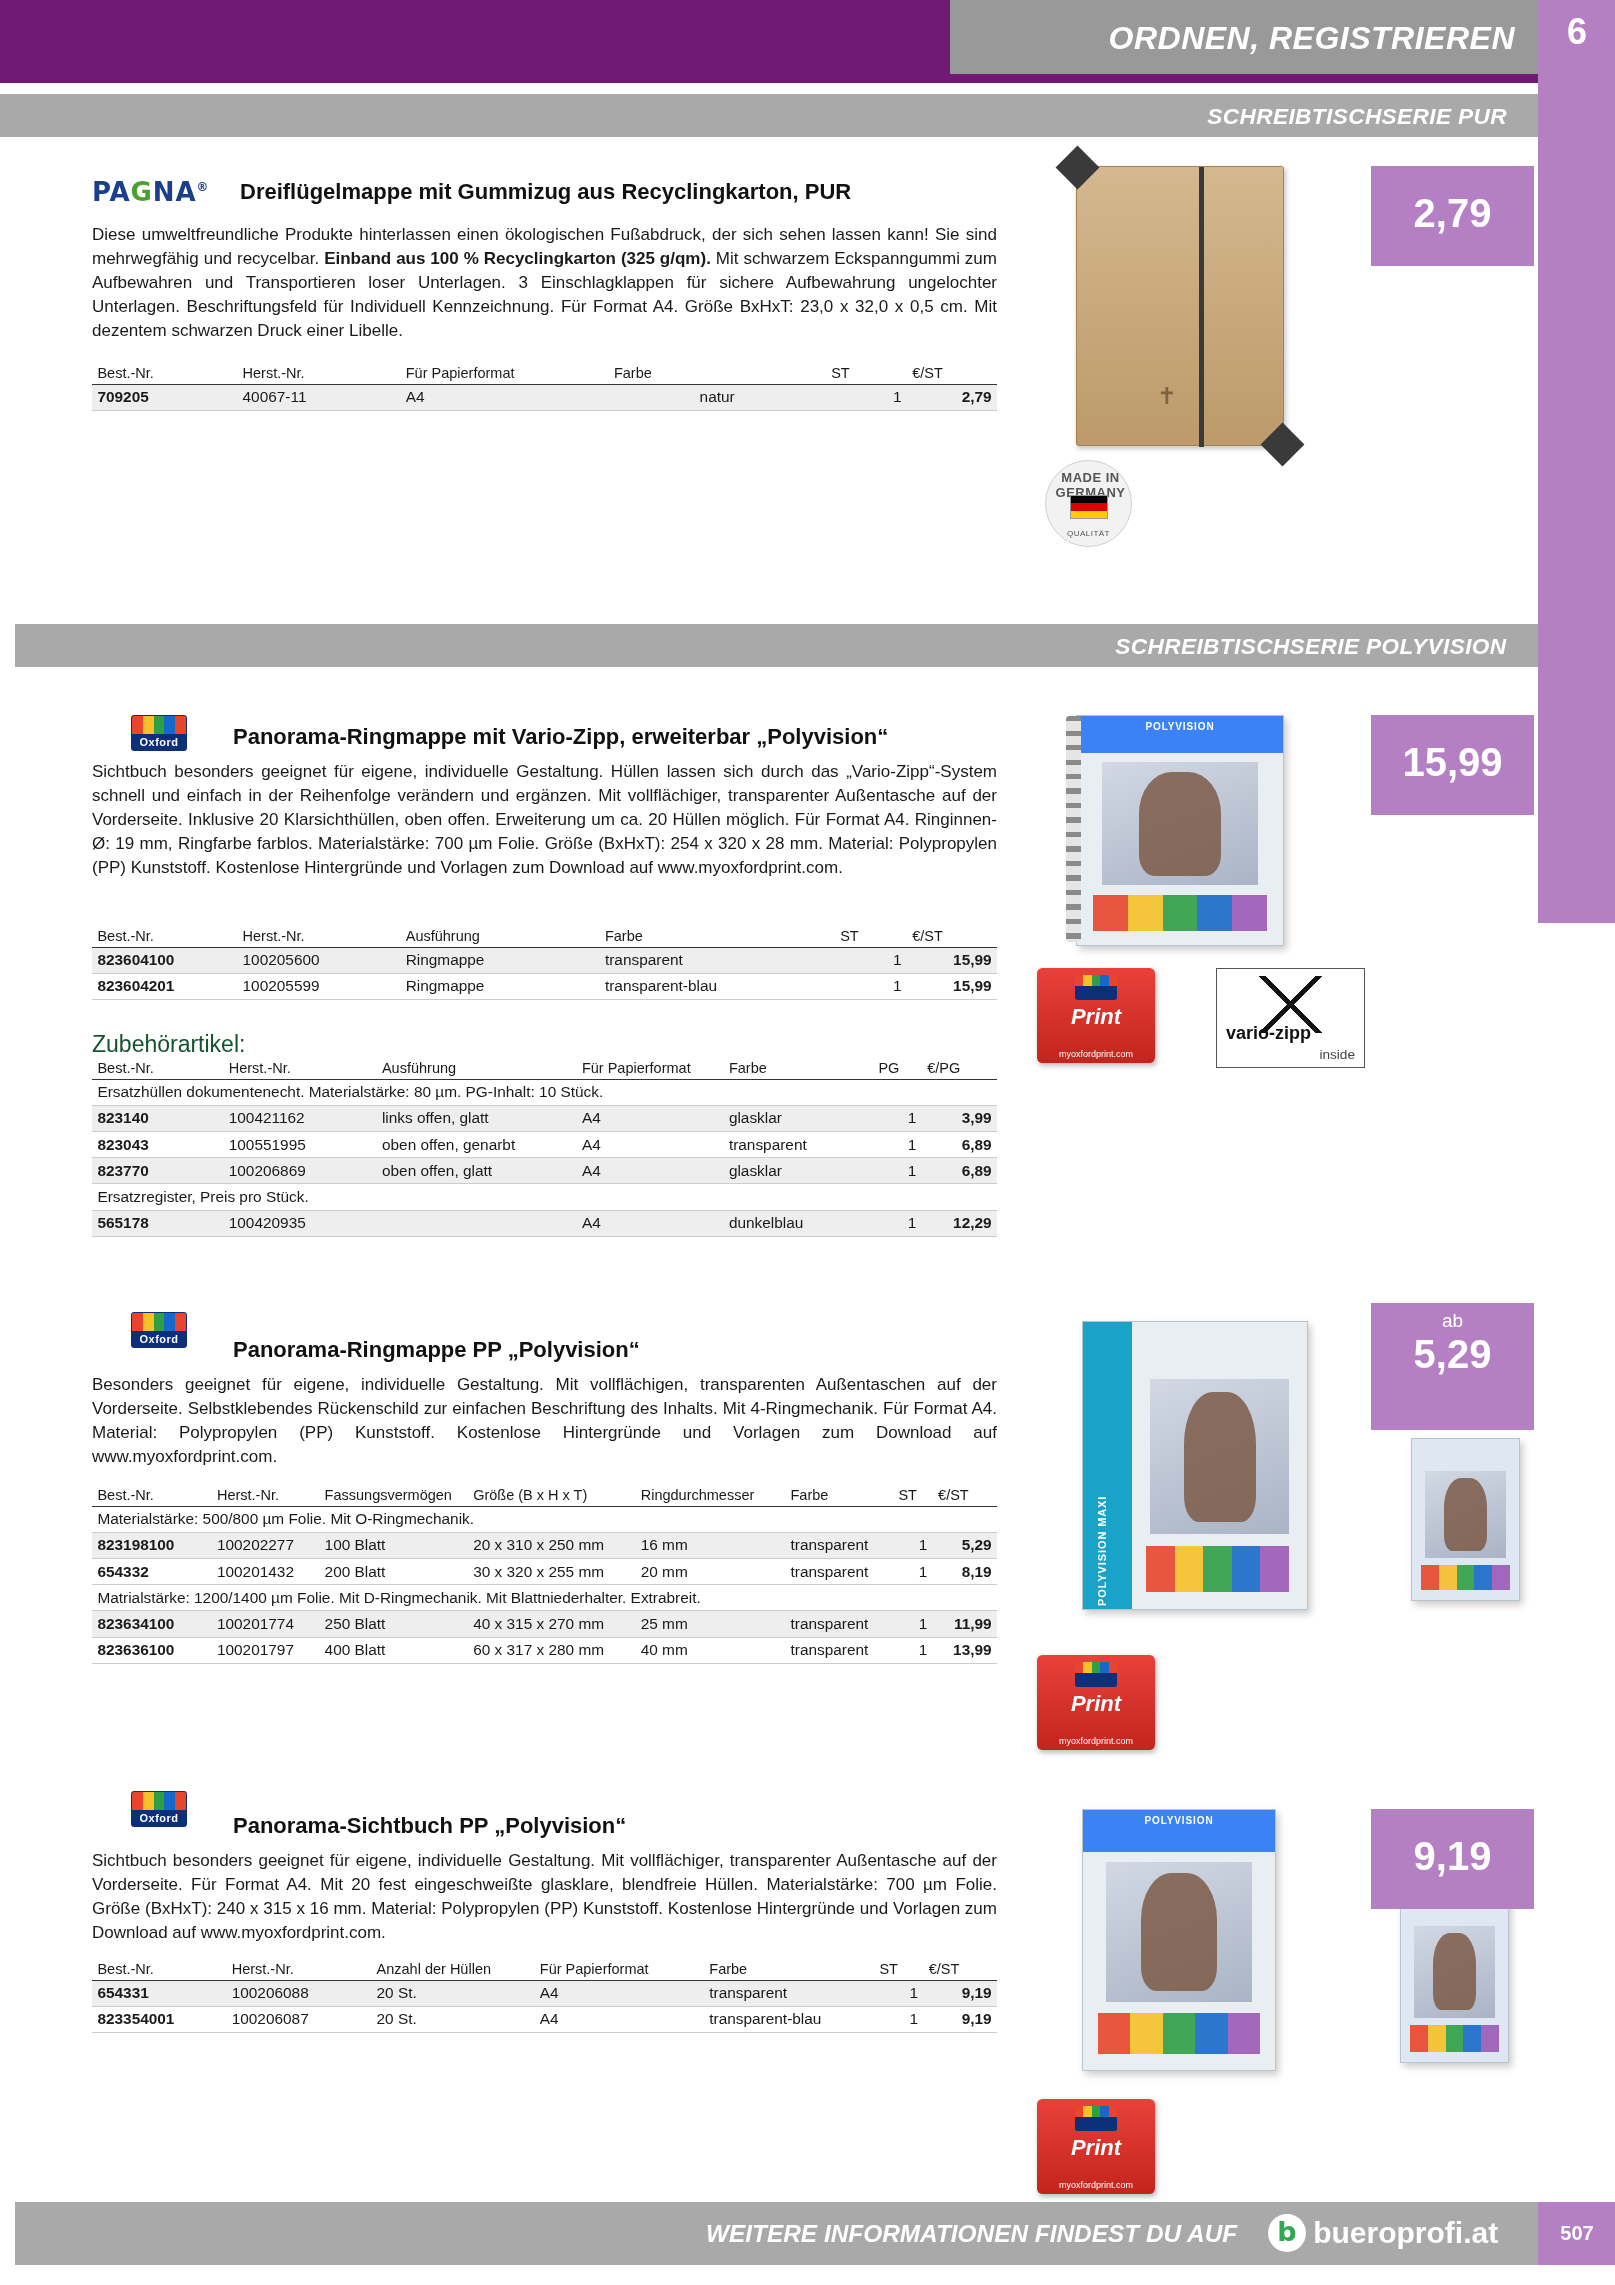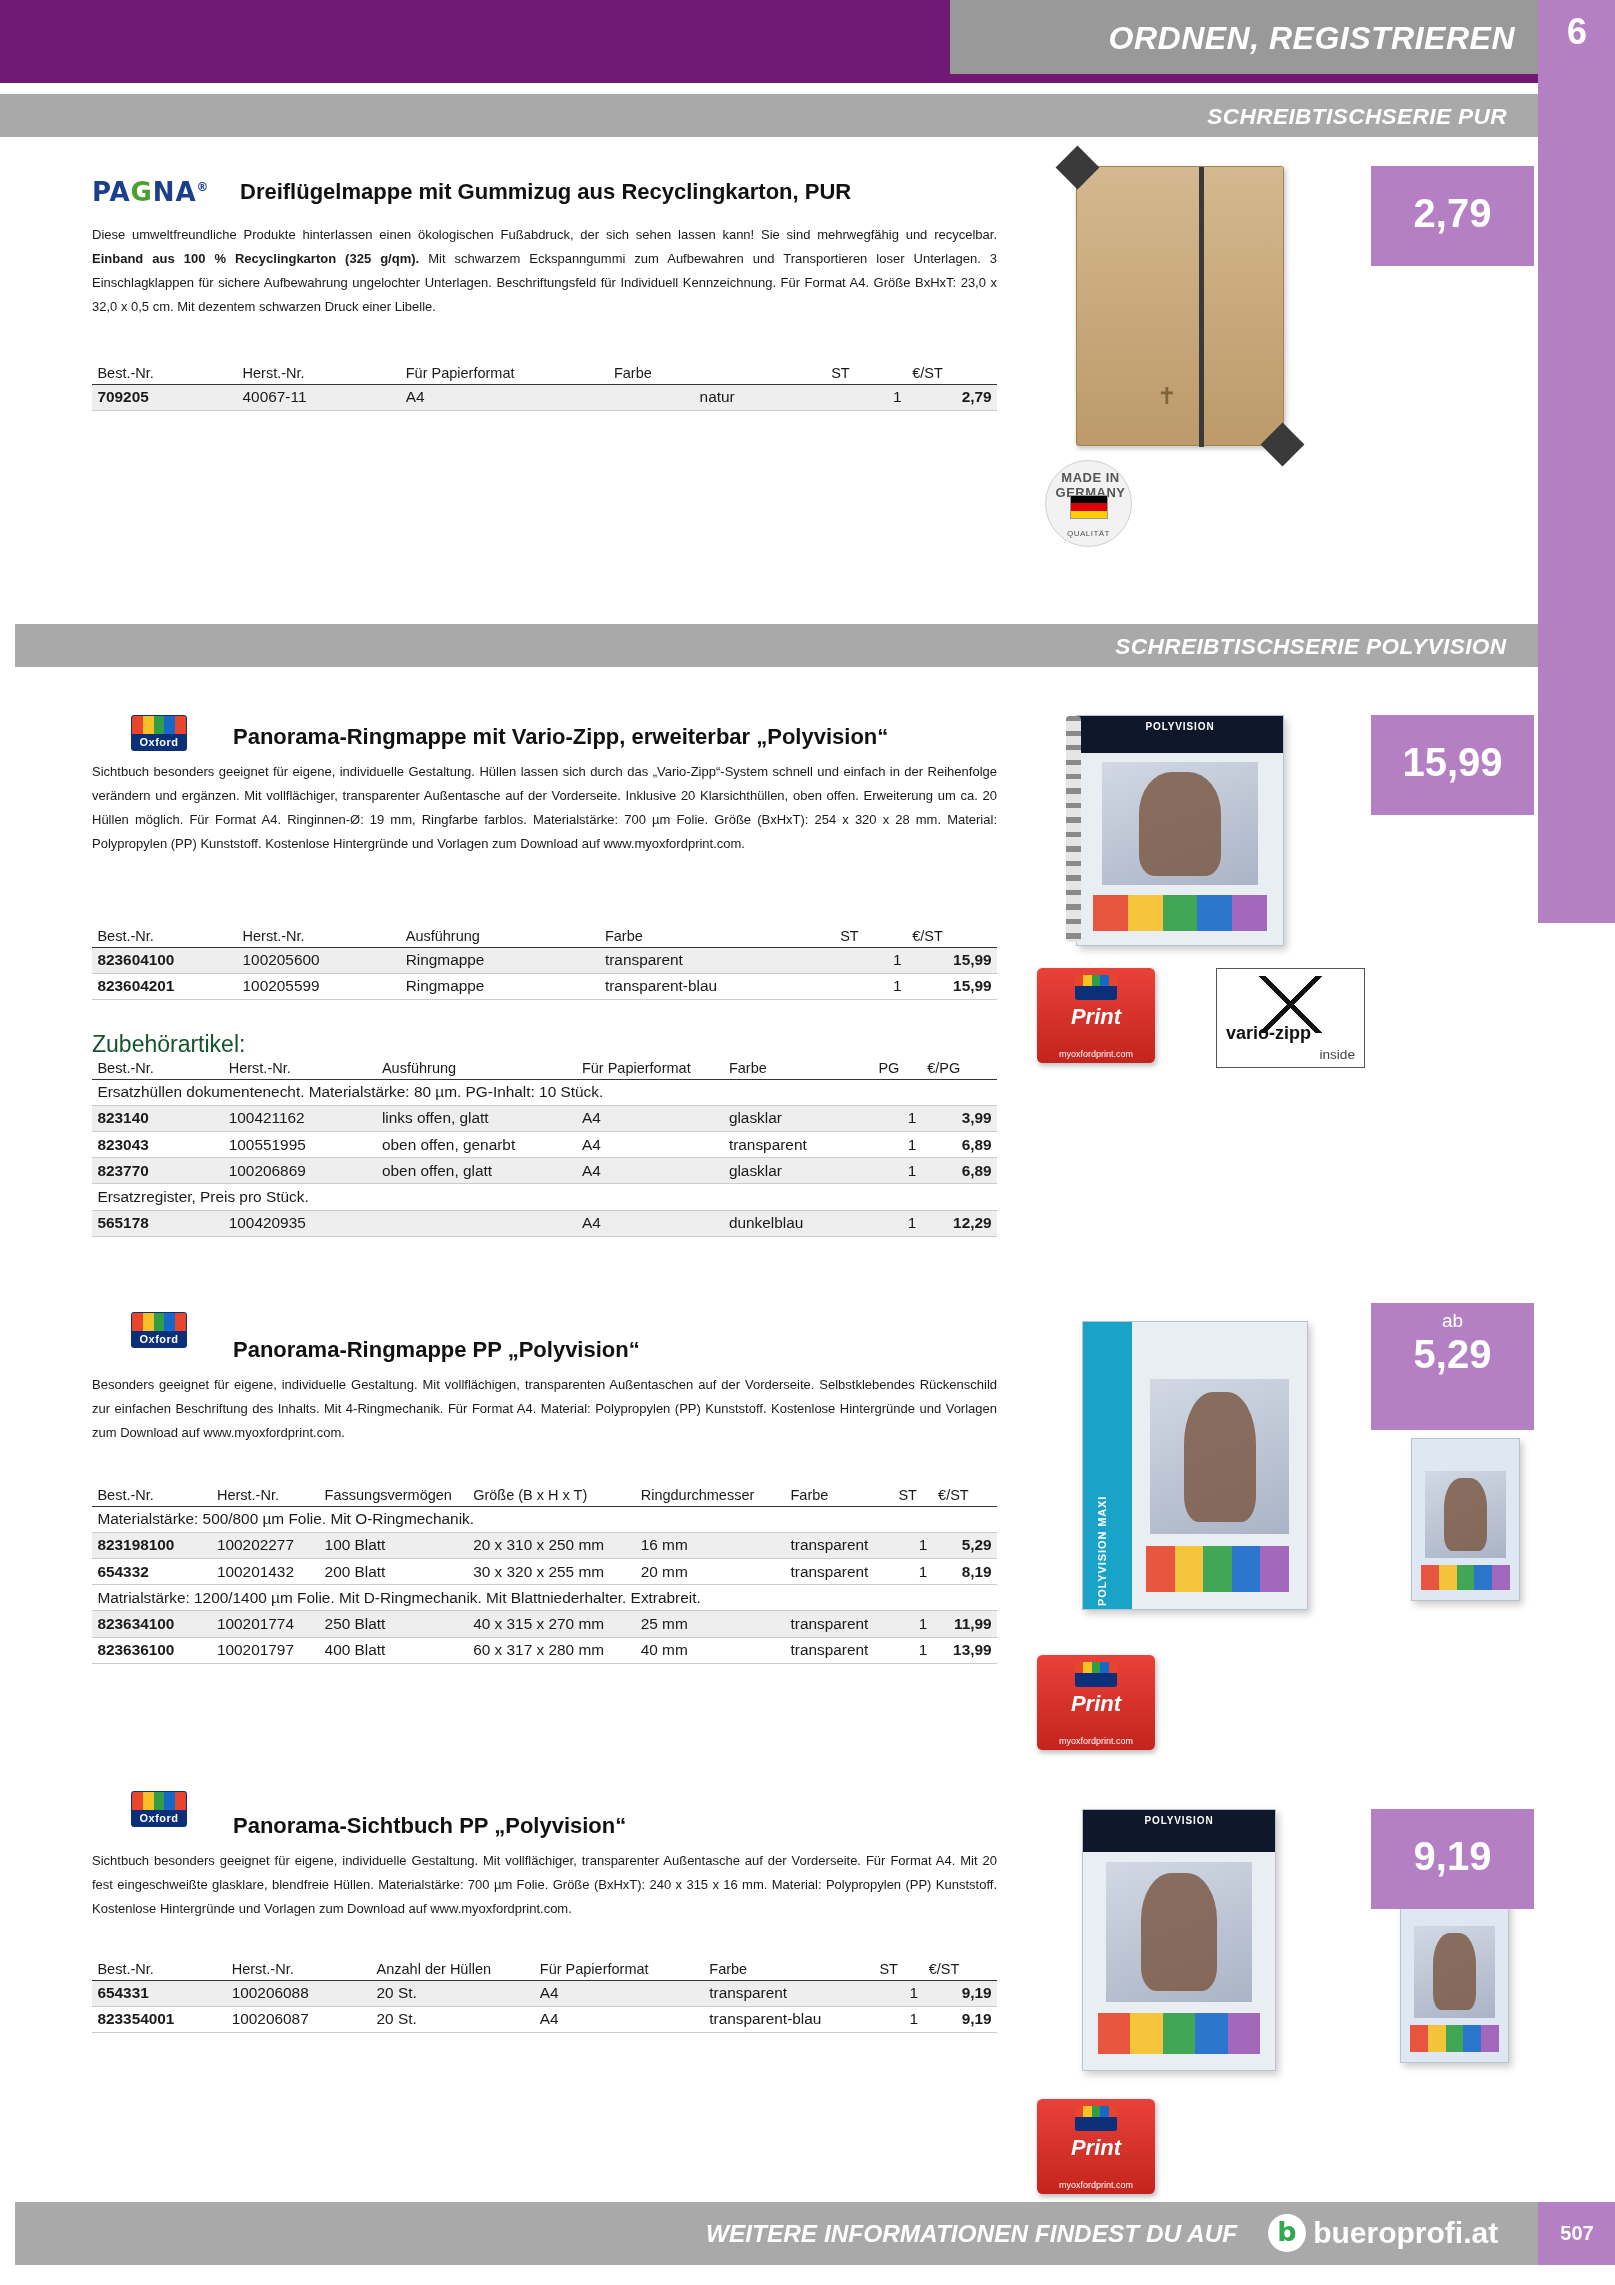--- a/index.html
+++ b/index.html
@@ -115,21 +115,21 @@
   }
 
   .product-title {
     position: absolute;
     font-size: 22px;
     font-weight: bold;
     color: #111111;
   }
   .product-desc {
     position: absolute;
-    font-size: 13px;
+    font-size: 17px;
     line-height: 24px;
     color: #1a1a1a;
     text-align: justify;
   }
   .product-desc b { font-weight: bold; }
 
   
   table.spec {
     position: absolute;
     border-collapse: collapse;
@@ -249,21 +249,21 @@
   .pack {
     position: absolute;
     background: #e9eef3;
     border: 0.9px solid #b9c3cc;
     box-shadow: 2.7px 3.6px 7.2px rgba(0,0,0,0.2);
     overflow: hidden;
   }
   .pack .hdr {
     position: absolute; top: 0; left: 0; right: 0;
     height: 16%;
-    background: #0f172a;
+    background: #3b82f6;
     color: #fff;
     font-size: 10px;
     font-weight: bold;
     text-align: center;
     line-height: 2.2;
     letter-spacing: 0.9px;
   }
   .pack .model {
     position: absolute;
     left: 12%; right: 12%; top: 20%; bottom: 26%;

